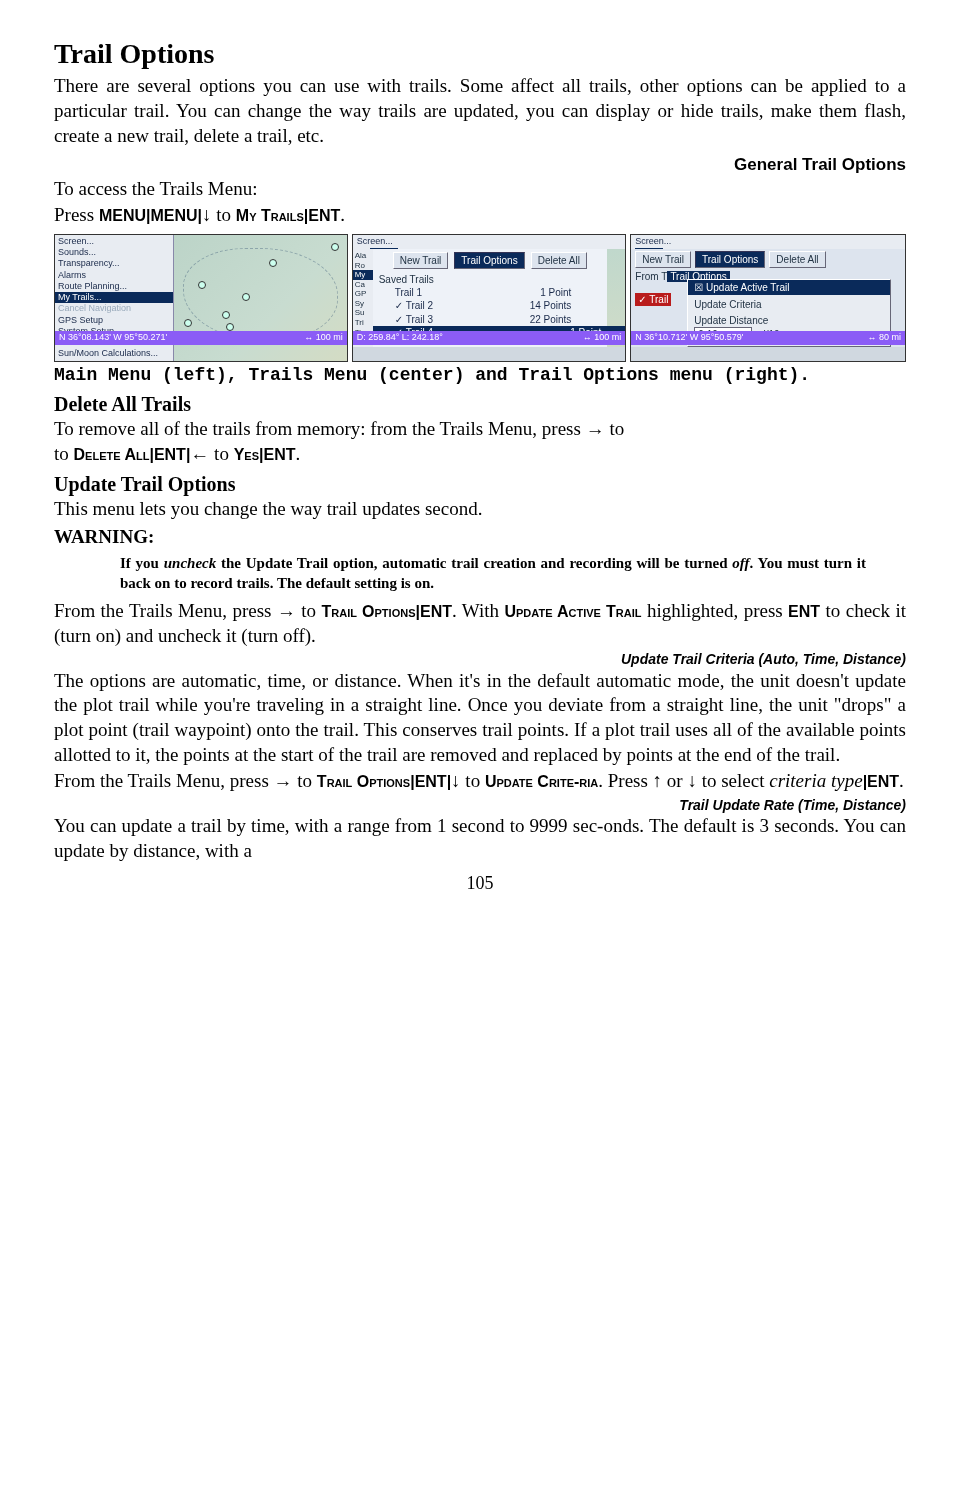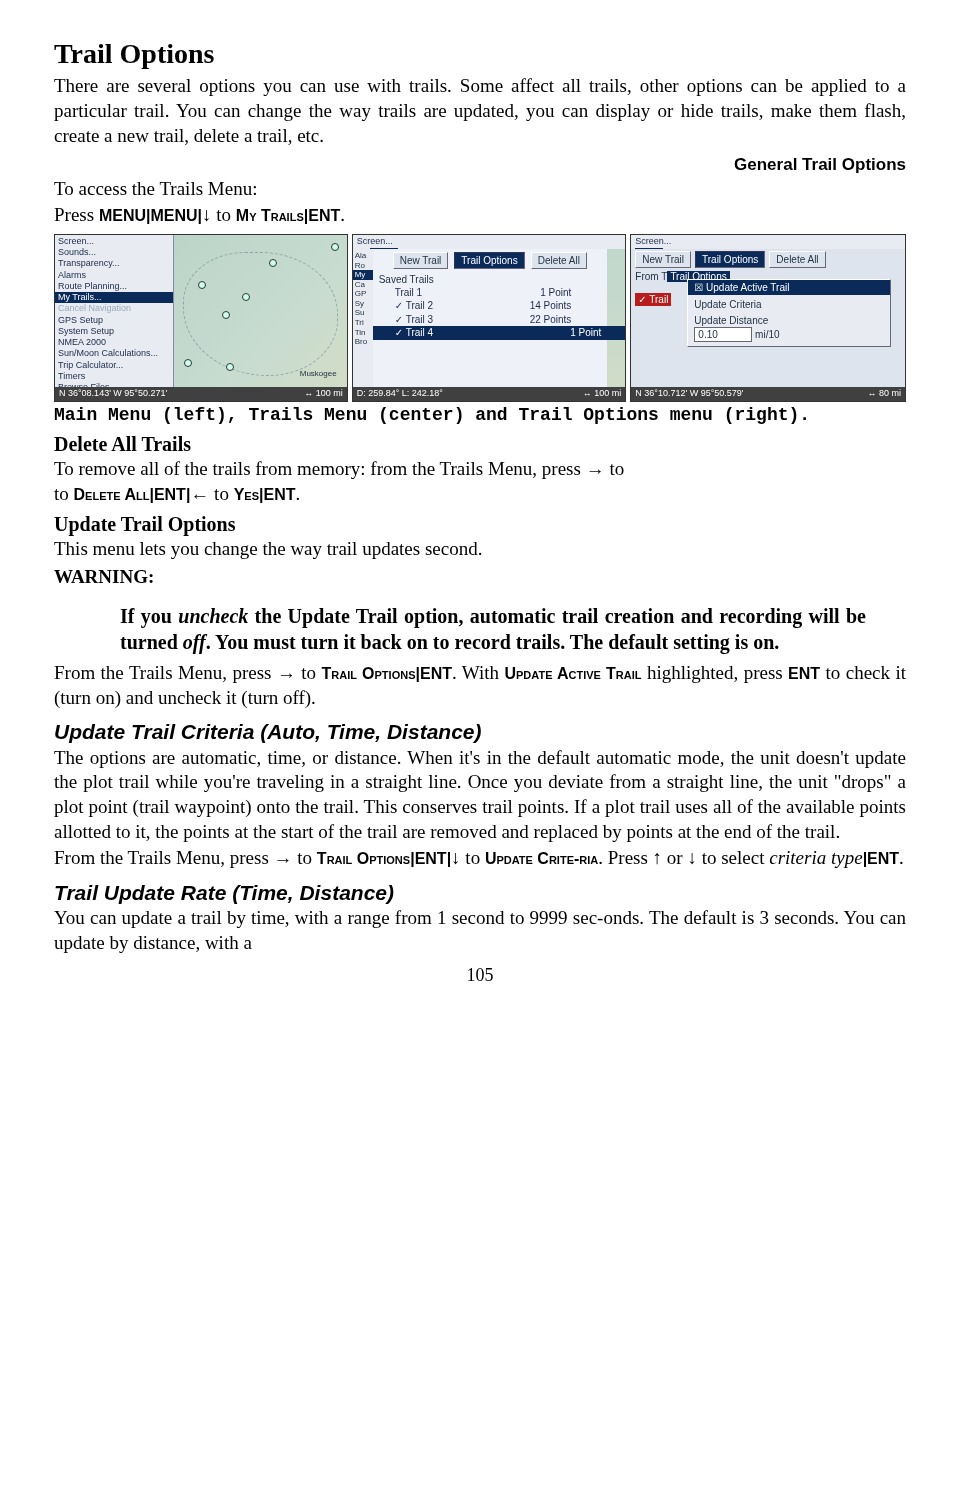--- a/index.html
+++ b/index.html
@@ -33,25 +33,25 @@
   }
   .serif-bold-heading {
     font-family: 'Century Schoolbook', Georgia, serif;
     font-size: 20px;
     font-weight: bold;
     margin: 4px 0 0 0;
     text-align: left;
   }
   .sans-bold-sub {
     font-family: Arial, Helvetica, sans-serif;
-    font-size: 21px;
+    font-size: 14px;
     font-weight: bold;
     font-style: italic;
-    margin: 8px 0 0 0;
-    text-align: left;
+    margin: 2px 0 0 0;
+    text-align: right;
   }
   .menu-path {
     font-family: Arial, Helvetica, sans-serif;
     font-weight: bold;
     font-size: 16px;
   }
   .smallcaps {
     font-variant: small-caps;
   }
   .screens-row {
@@ -62,21 +62,21 @@
   }
   .screen {
     border: 1px solid #333;
     background: #d0d8e0;
     font-family: Verdana, Arial, sans-serif;
     font-size: 10px;
     color: #1a2a4a;
     position: relative;
     overflow: hidden;
     box-sizing: border-box;
-    height: 168px;
+    height: 128px;
   }
   .screen.left { width: 294px; display: flex; }
   .screen.center { width: 275px; }
   .screen.right { width: 276px; }
   .menu-panel {
     background: #e8ecf2;
     width: 112px;
     border-right: 1px solid #88a;
     padding: 1px 3px;
     font-size: 9px;
@@ -103,22 +103,22 @@
   }
   .map-area .dot { position:absolute; width:6px; height:6px; border:1px solid #333; border-radius:50%; background:#cfe; }
   .map-area::after {
     content: "Muskogee";
     position: absolute;
     bottom: 22px; right: 10px;
     font-size: 8px; color: #234;
   }
   .statusbar {
     position: absolute;
-    bottom: 0; left: 0; right: 0;
-    background: #404040;
+    bottom: 16px; left: 0; right: 0;
+    background: #8b5cf6;
     color: #fff;
     font-size: 9px;
     padding: 1px 4px;
     display: flex;
     justify-content: space-between;
   }
   .crumb {
     background: #e8ecf2;
     padding: 1px 4px;
     font-size: 9px;
@@ -194,24 +194,24 @@
     padding:2px 4px;
   }
   .caption {
     font-family: Liberation Mono, monospace;
     font-weight: bold;
     font-size: 18px;
     text-align: left;
     margin: 2px 0 2px 0;
   }
   .warning-block {
-    margin: 13px 40px 6px 66px;
+    margin: 4px 40px 6px 66px;
     font-family: 'Century Schoolbook', Georgia, serif;
     font-weight: bold;
-    font-size: 20px;
+    font-size: 15px;
     text-align: justify;
   }
   .page-num {
     text-align: center;
     font-size: 18px;
     margin-top: 8px;
   }
   .just { text-align: justify; }
   .nowrap { white-space: nowrap; }
 </style>

